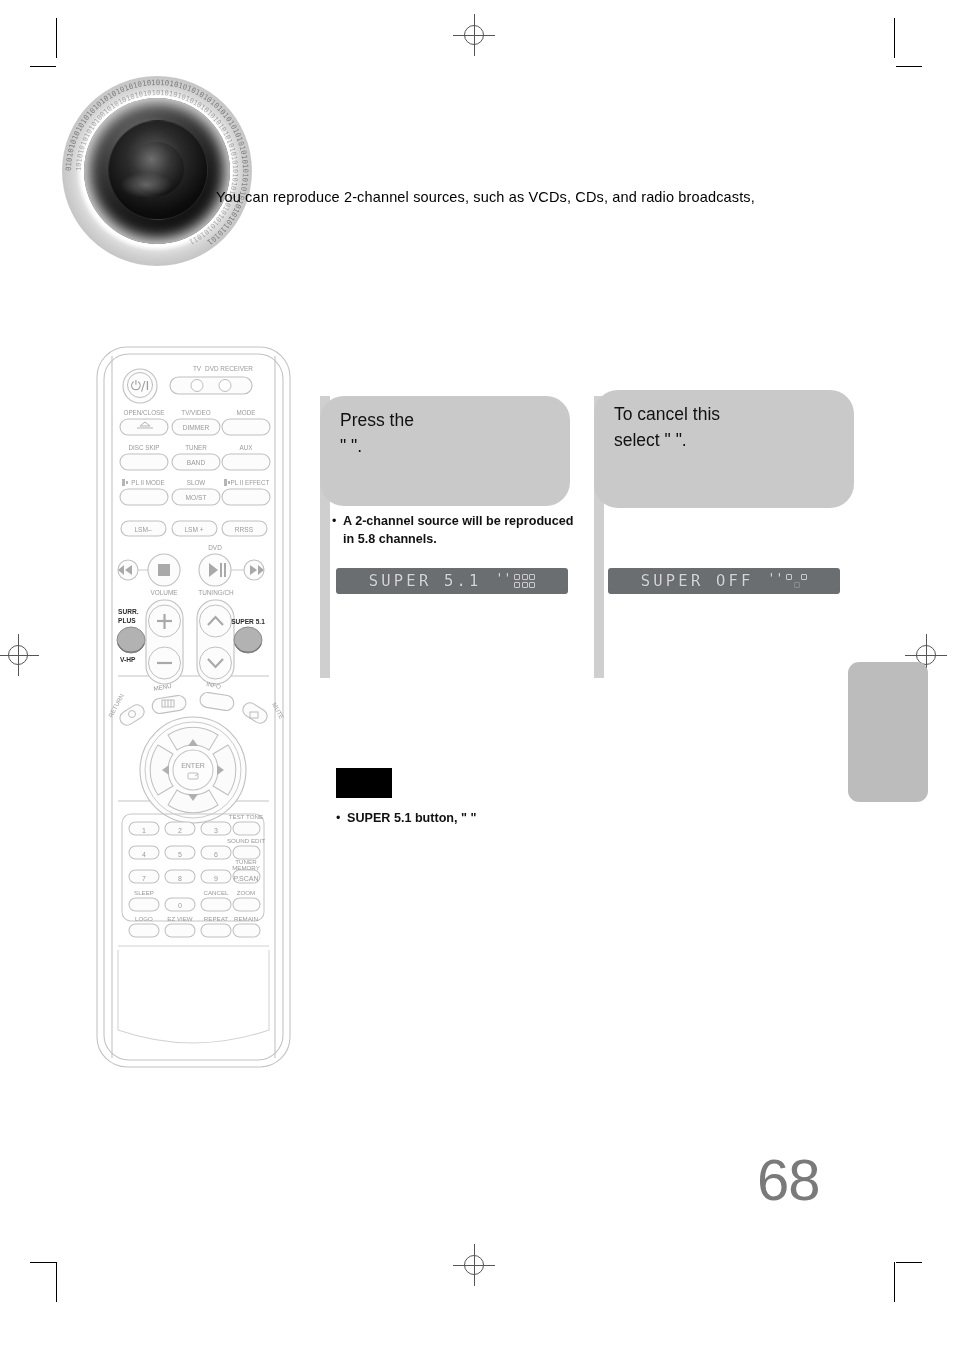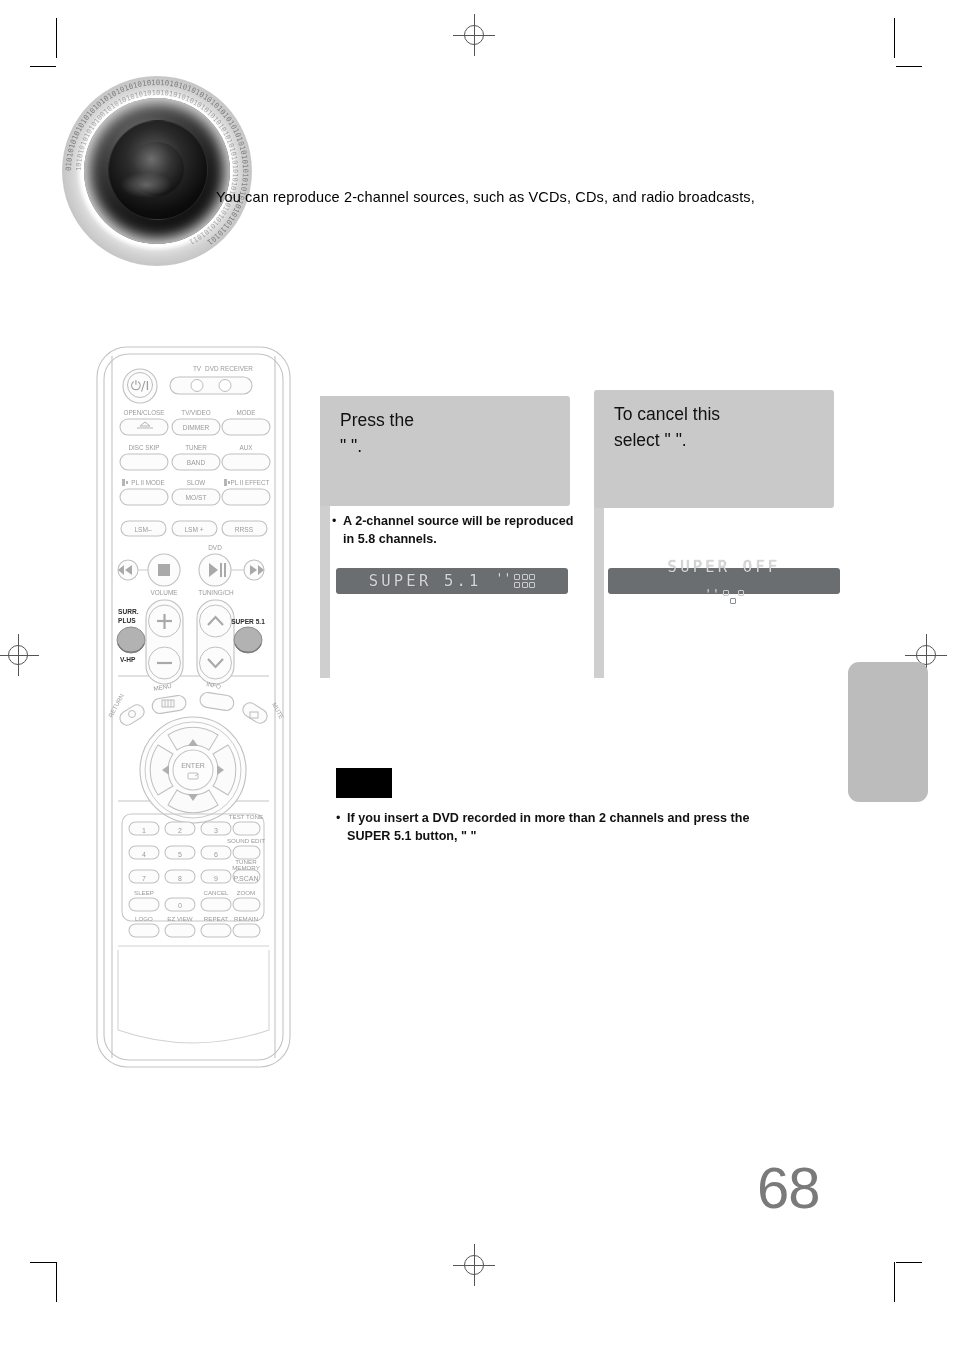--- a/index.html
+++ b/index.html
@@ -37,21 +37,21 @@
   .spk-hi{position:absolute;left:58px;top:96px;width:52px;height:26px;border-radius:50%;
       background:radial-gradient(ellipse at 50% 50%, rgba(200,200,200,.38), rgba(255,255,255,0) 70%);}
 
   
   .remote{position:absolute;left:96px;top:346px;width:195px;height:722px;}
   .remote svg{display:block;}
 
   
   .col-bar{position:absolute;width:10px;background:#cfcfcf;}
 
-  .callout{position:absolute;background:#c9c9c9;border-radius:3px;
+  .callout{position:absolute;background:#c9c9c9;border-radius:24px;
       font-size:17.5px;line-height:25.5px;color:#111;
       padding:12px 16px 12px 20px;box-sizing:border-box;}
 
   .bullet{position:absolute;font-size:12.6px;line-height:17.5px;color:#111;}
   .bullet .dot{position:absolute;left:0;top:0;}
   .bullet .txt{display:block;margin-left:11px;font-weight:bold;}
 
   
   .lcd{position:absolute;background:#6b6e70;border-radius:3px;
       display:flex;align-items:center;justify-content:center;gap:14px;}
@@ -385,43 +385,42 @@
       <span class="spk-cell"></span>
       <span class="spk-cell"></span>
       <span class="spk-cell"></span>
       <span class="spk-cell"></span>
       <span class="spk-cell"></span>
       <span class="spk-cell"></span>
     </span>
   </span>
 </div>
 
-<div class="callout" style="left:594px;top:390px;width:240px;height:118px;">
+<div class="callout" style="left:594px;top:390px;width:260px;height:118px;">
   <div>To cancel this</div>
   <div>select "               ".</div>
 </div>
 
-<div class="lcd" style="left:608px;top:568px;width:232px;height:26px;flex-direction:column;">
+<div class="lcd" style="left:608px;top:568px;width:232px;height:26px;">
   <span class="lcd-text">SUPER OFF</span>
   <span class="lcd-icons">
     <span class="quote-mark">''</span>
     <span class="spk-grid">
       <span class="spk-cell"></span>
       <span class="spk-cell blank"></span>
       <span class="spk-cell"></span>
       <span class="spk-cell blank"></span>
       <span class="spk-cell off"></span>
       <span class="spk-cell blank"></span>
     </span>
   </span>
 </div>
 
 <div class="note-box" style="left:336px;top:768px;width:56px;height:30px;">
   <div class="note-label"></div>
 </div>
 <div class="bullet" style="left:336px;top:810px;width:480px;">
   <span class="dot">•</span>
-  <span class="txt">If you insert a DVD recorded in more than 2 channels and press the</span>
   <span class="txt">SUPER 5.1 button, "                                                              "</span>
 </div>
 
 <div class="sidetab" style="left:848px;top:662px;width:80px;height:140px;"></div>
-<div class="pageno" style="left:757px;top:1146px;margin-top:8px;">68</div>
+<div class="pageno" style="left:757px;top:1146px;">68</div>
 
 </body></html>

